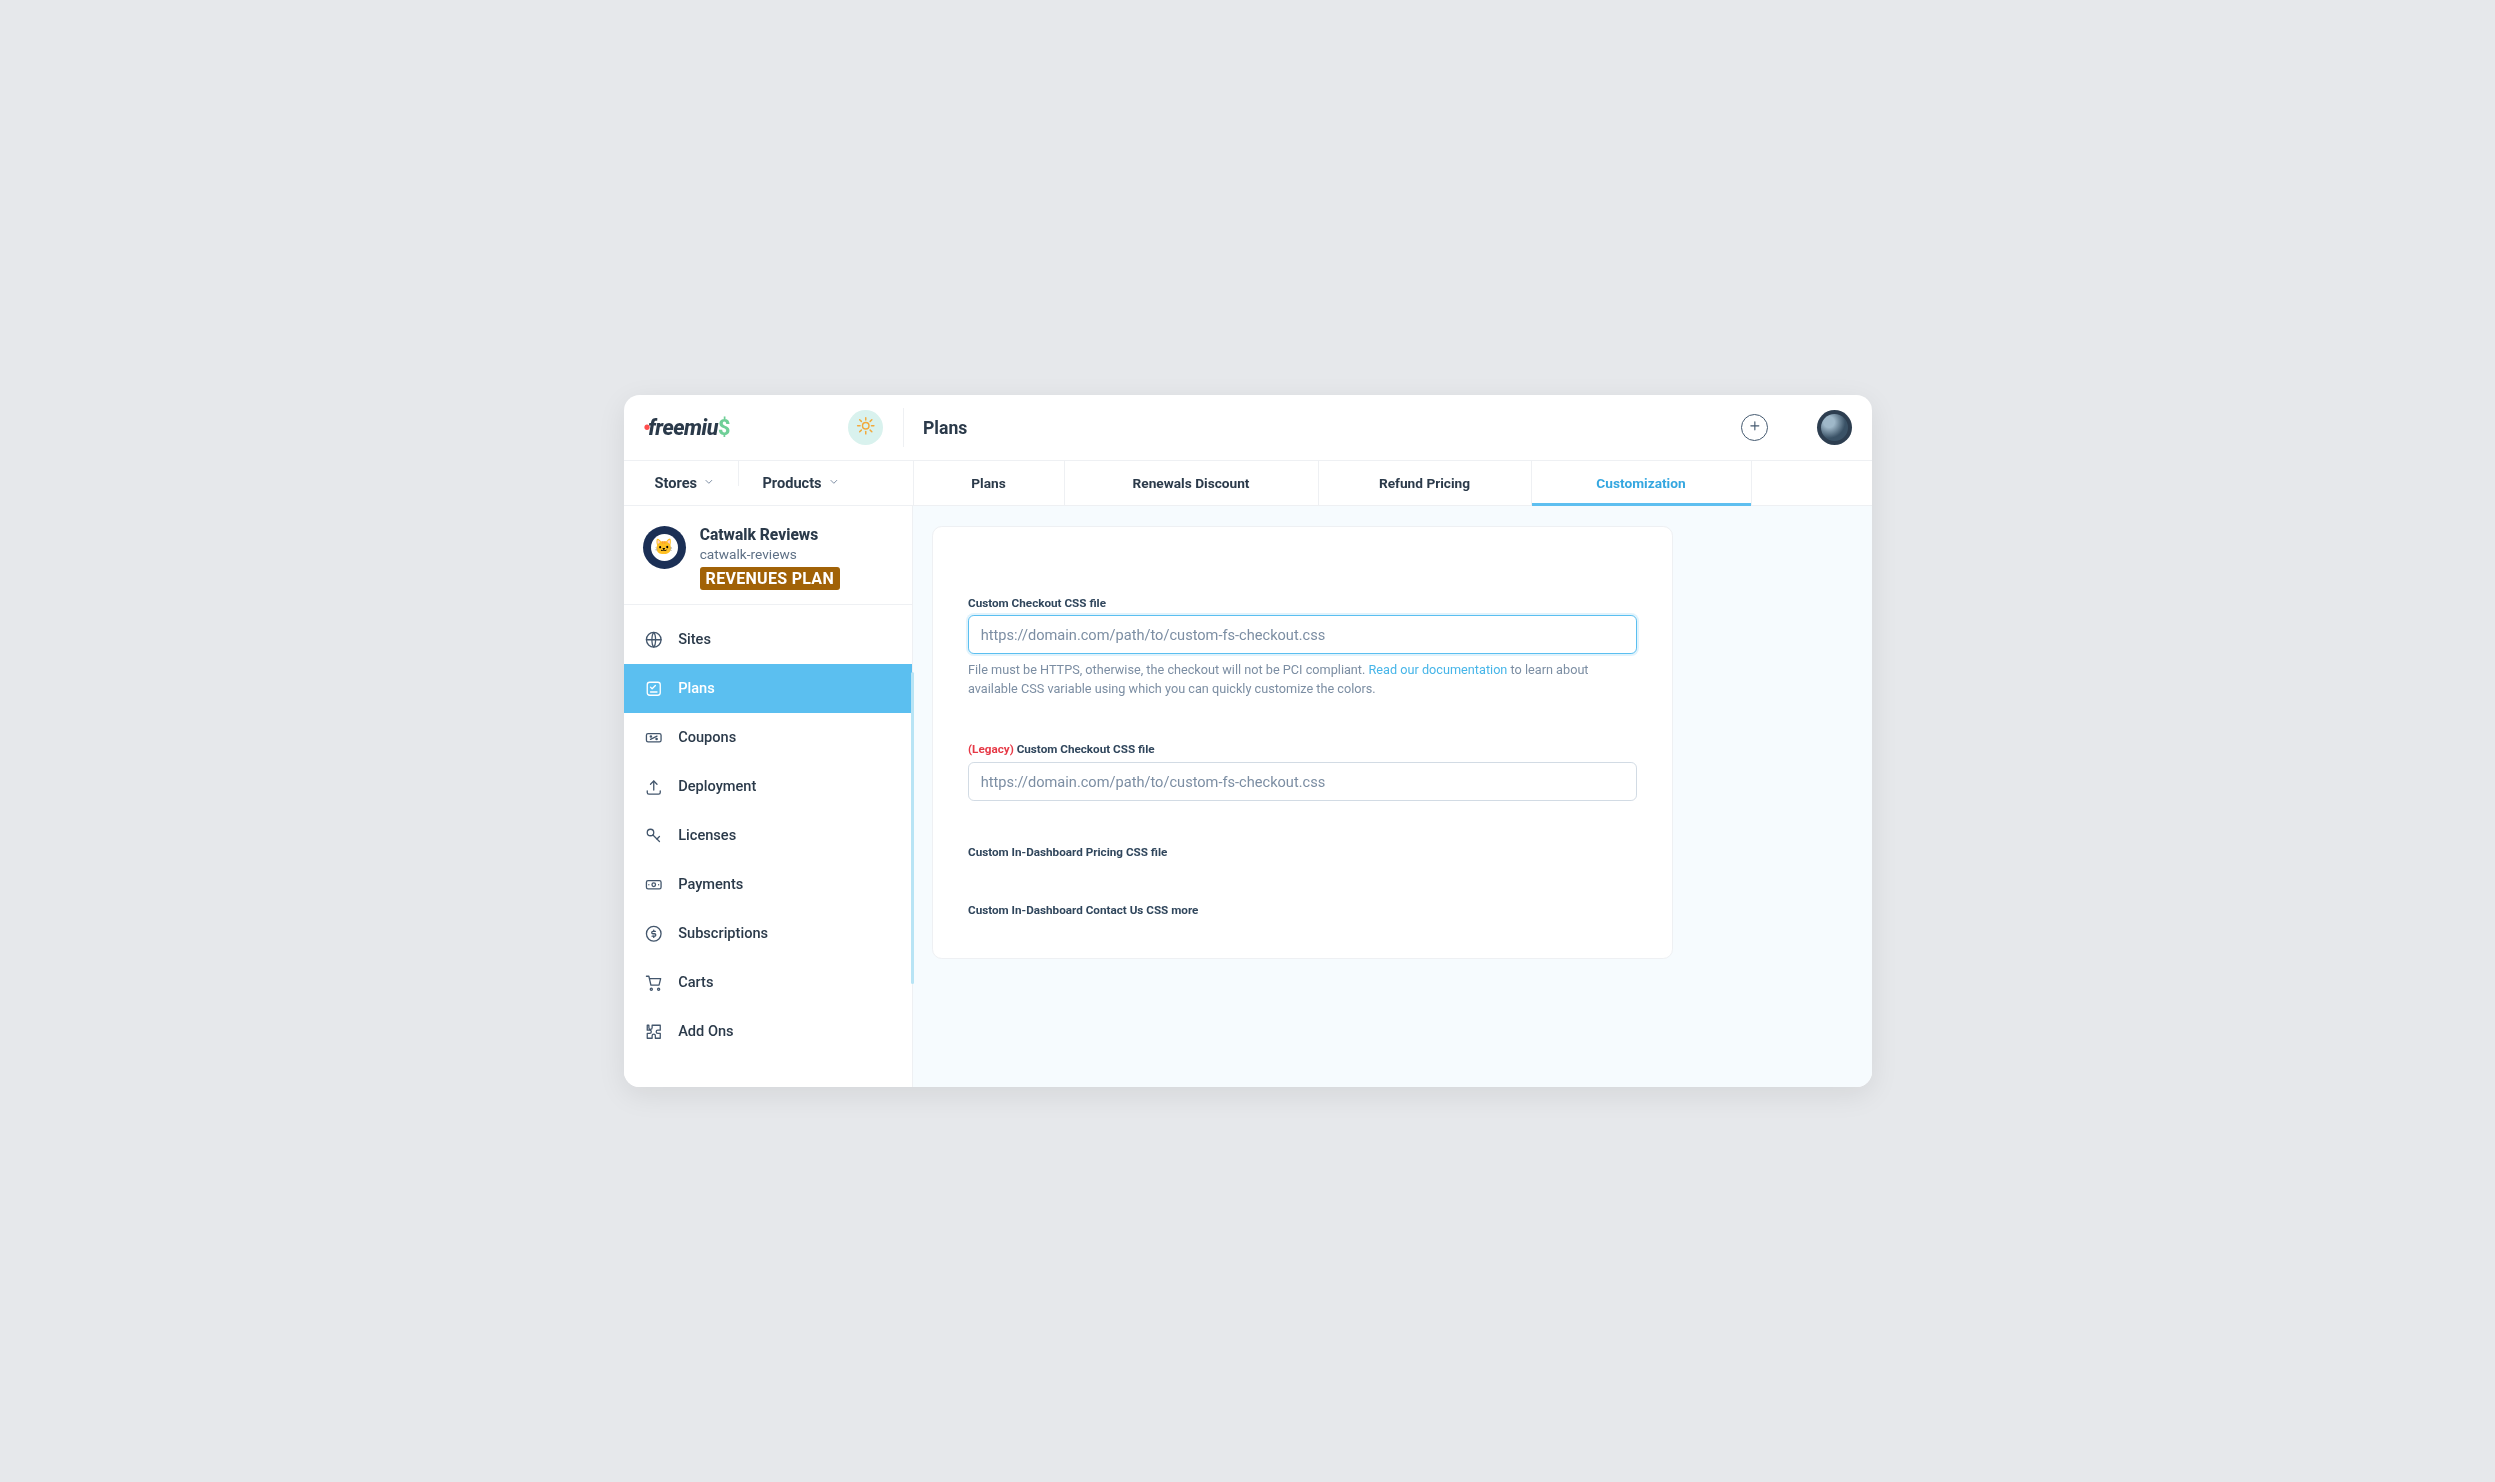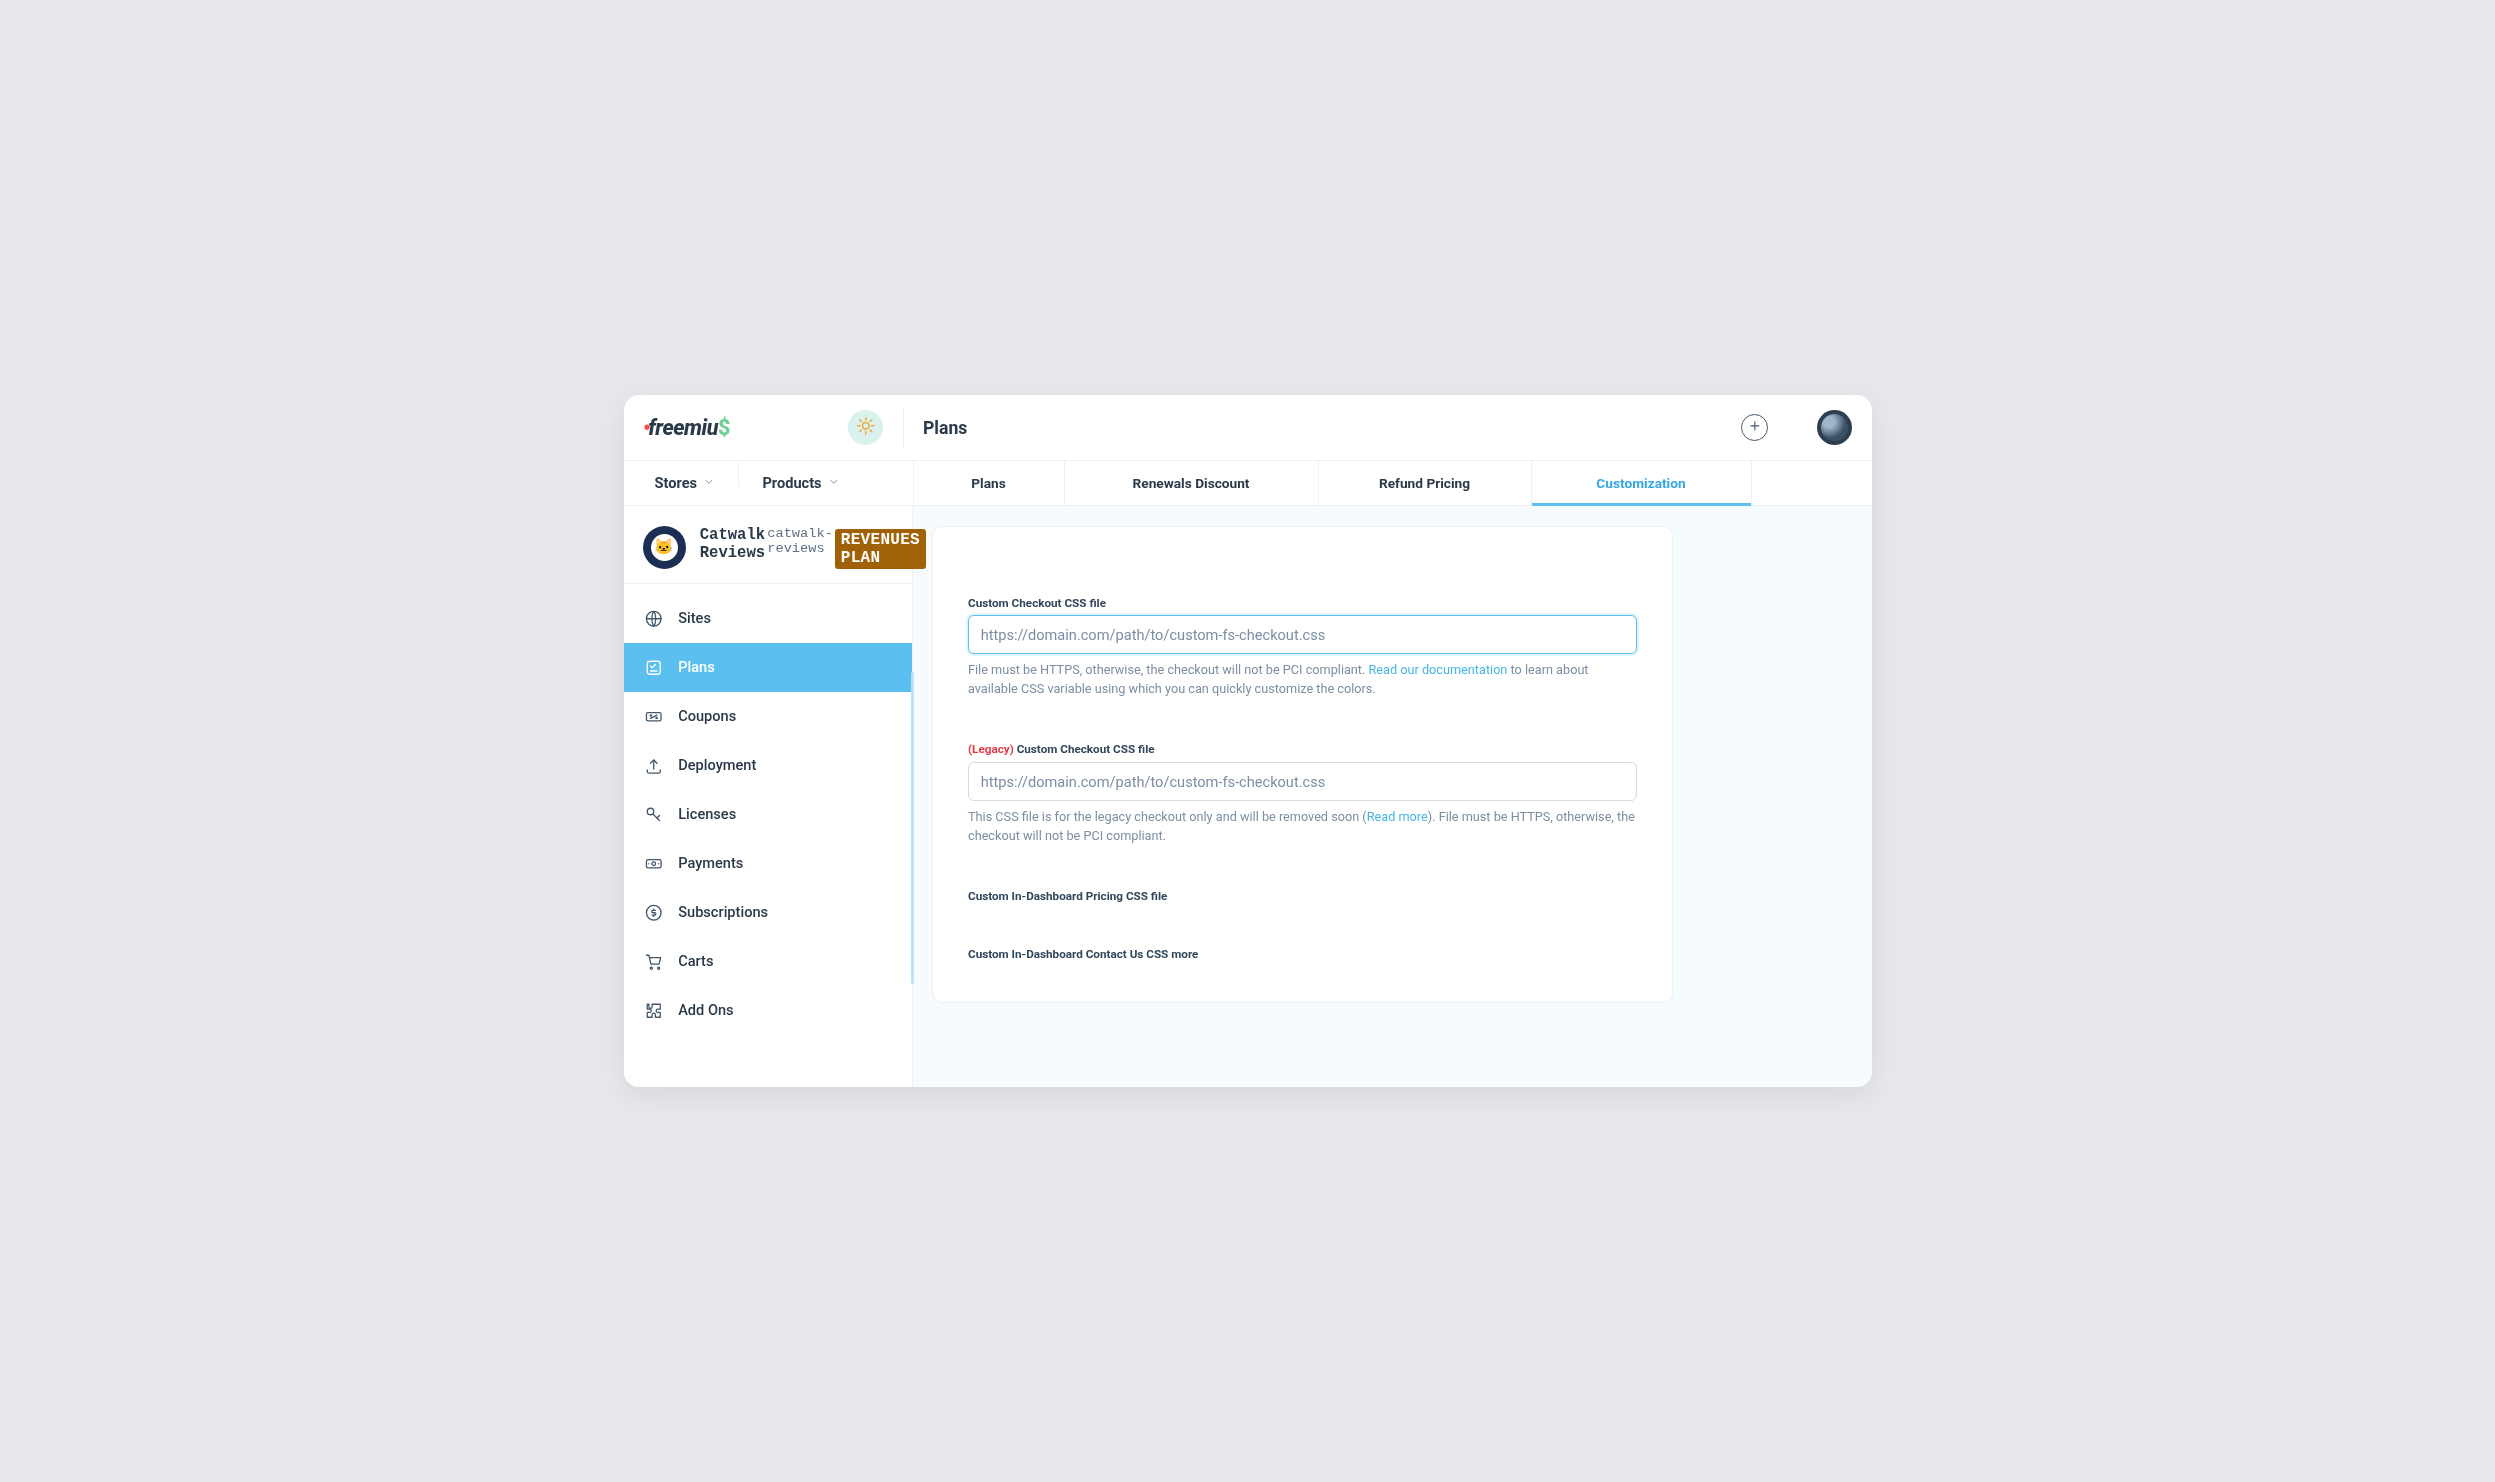--- a/index.html
+++ b/index.html
@@ -182,21 +182,21 @@
     background:#1b2f55;
     display:flex;align-items:center;justify-content:center;
     flex-shrink:0;
   }
   .product-icon-inner {
     width:27px;height:27px;border-radius:50%;
     background:#fff;
     display:flex;align-items:center;justify-content:center;
     font-size:15.6px;
   }
-  .product-info { display:flex; flex-direction:row; gap:2px;font-family:Liberation Mono, monospace; }
+  .product-info { display:flex; flex-direction:column; gap:2px; }
   .product-name { font-weight:800; font-size:15.6px; color:#2b3a4a; }
   .product-slug { font-size:13.7px; color:#5f7186; }
   .product-badge {
     margin-top:3.9px;
     font-size:16px;
     font-weight:700;
     color:#fff;
     background:#a16207;
     border-radius:2.9px;
     padding:2px 5.9px;
@@ -483,23 +483,20 @@
             <span>File must be HTTPS, otherwise, the checkout will not be PCI compliant. </span><a>Read our documentation</a><span> to learn about available CSS variable using which you can quickly customize the colors.</span>
           </div>
         </div>
 
         <div class="field-group">
           <div class="field-label">
             <span class="legacy-tag">(Legacy)</span>
             <span>Custom Checkout CSS file</span>
           </div>
           <input class="text-input" type="text" placeholder="https://domain.com/path/to/custom-fs-checkout.css" style="">
-          <div class="help-text">
-            <span>This CSS file is for the legacy checkout only and will be removed soon (</span><a>Read more</a><span>). File must be HTTPS, otherwise, the checkout will not be PCI compliant.</span>
-          </div>
         </div>
 
         <div class="field-group">
           <div class="field-label">Custom In-Dashboard Pricing CSS file</div>
         </div>
 
         <div class="field-group">
           <div class="field-label">Custom In-Dashboard Contact Us CSS more</div>
         </div>
 

